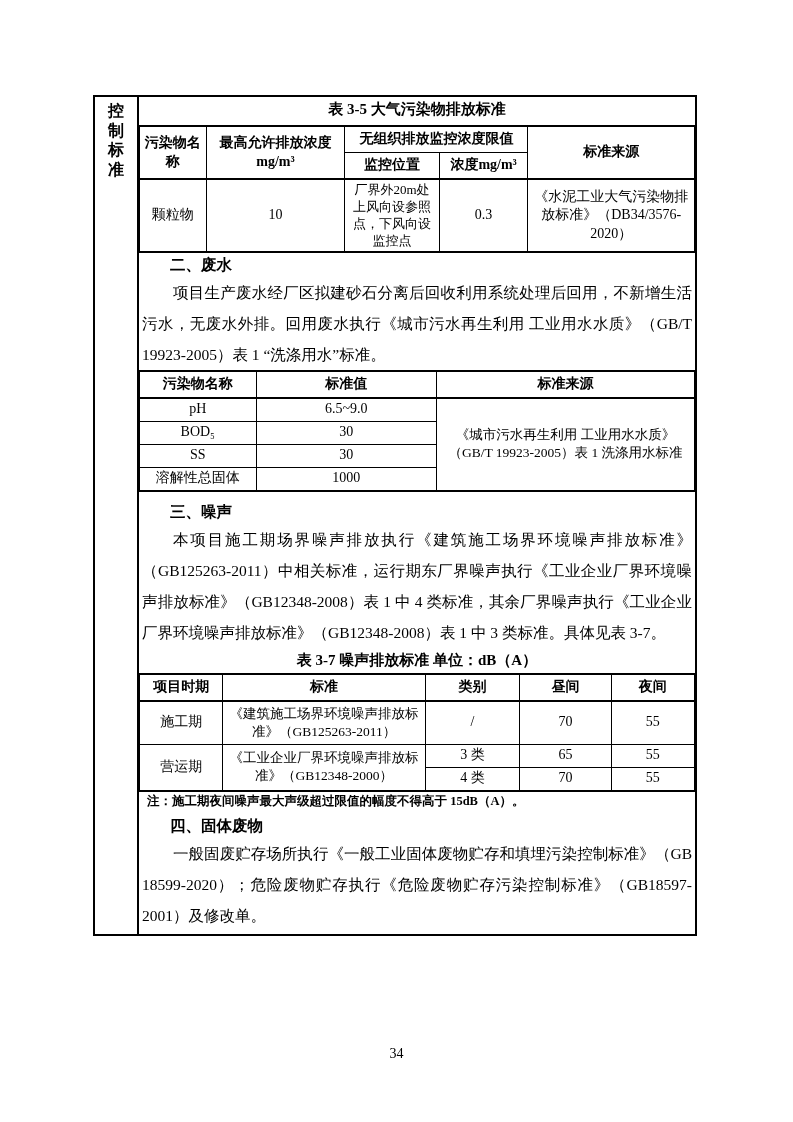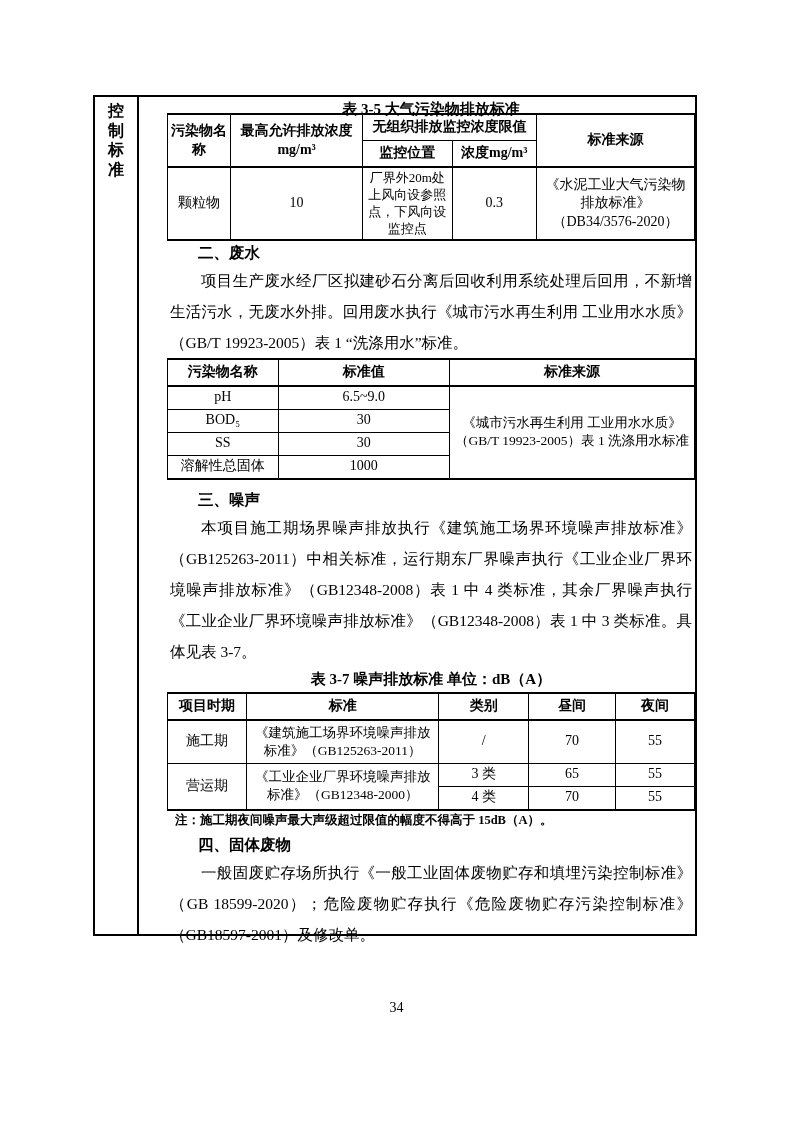--- a/index.html
+++ b/index.html
@@ -12,21 +12,20 @@
     overflow: hidden;
   }
   .outer-box {
     position: absolute;
     left: 93px; top: 95px;
     width: 604px; height: 841px;
     border: 2px solid #000;
     box-sizing: border-box;
     display: flex;
     background: #fff;
-    gap: 28px;
   }
   .side-cell {
     flex: none;
     width: 44px;
     border-right: 2px solid #000;
     box-sizing: border-box;
     text-align: center;
     padding-top: 4px;
   }
   .side-cell .vtext {
@@ -42,21 +41,21 @@
     flex: 1 1 auto;
     min-width: 0;
     font-size: 15.5px;
   }
   .tbl-caption {
     font-weight: bold;
     text-align: center;
     font-size: 15px;
     margin: 0;
   }
-  .cap35 { height: 16px; line-height: 24px; }
+  .cap35 { height: 28px; line-height: 24px; }
   .cap36 { height: 25px; line-height: 25px; }
   .cap37 { height: 25px; line-height: 25px; }
   table {
     width: 100%;
     border-collapse: collapse;
     table-layout: fixed;
     font-size: 14px;
     text-align: center;
     border-top: 2px solid #000;
     border-bottom: 2px solid #000;
@@ -100,21 +99,21 @@
   .para {
     margin: 0;
     padding: 0 3px;
     line-height: 31px;
     text-align: justify;
     text-indent: 2em;
     font-size: 15.5px;
   }
   .page-num {
     position: absolute;
-    left: 0; top: 1000px;
+    left: 0; top: 1046px;
     width: 100%;
     text-align: center;
     font-size: 14px;
   }
 </style>
 </head>
 <body>
 
 <div class="page">
 

